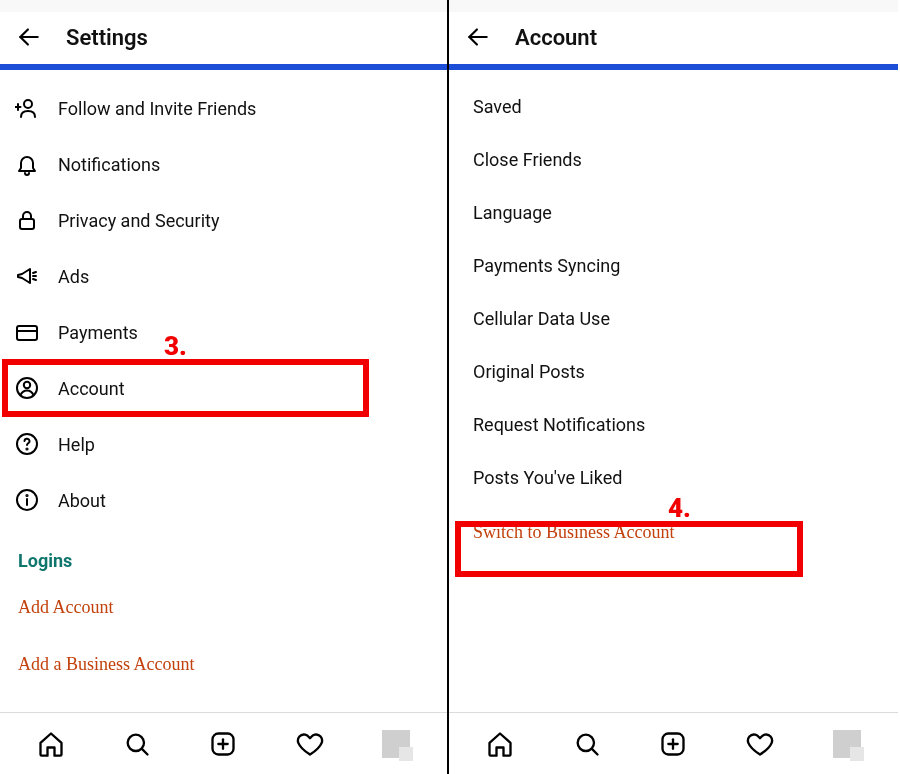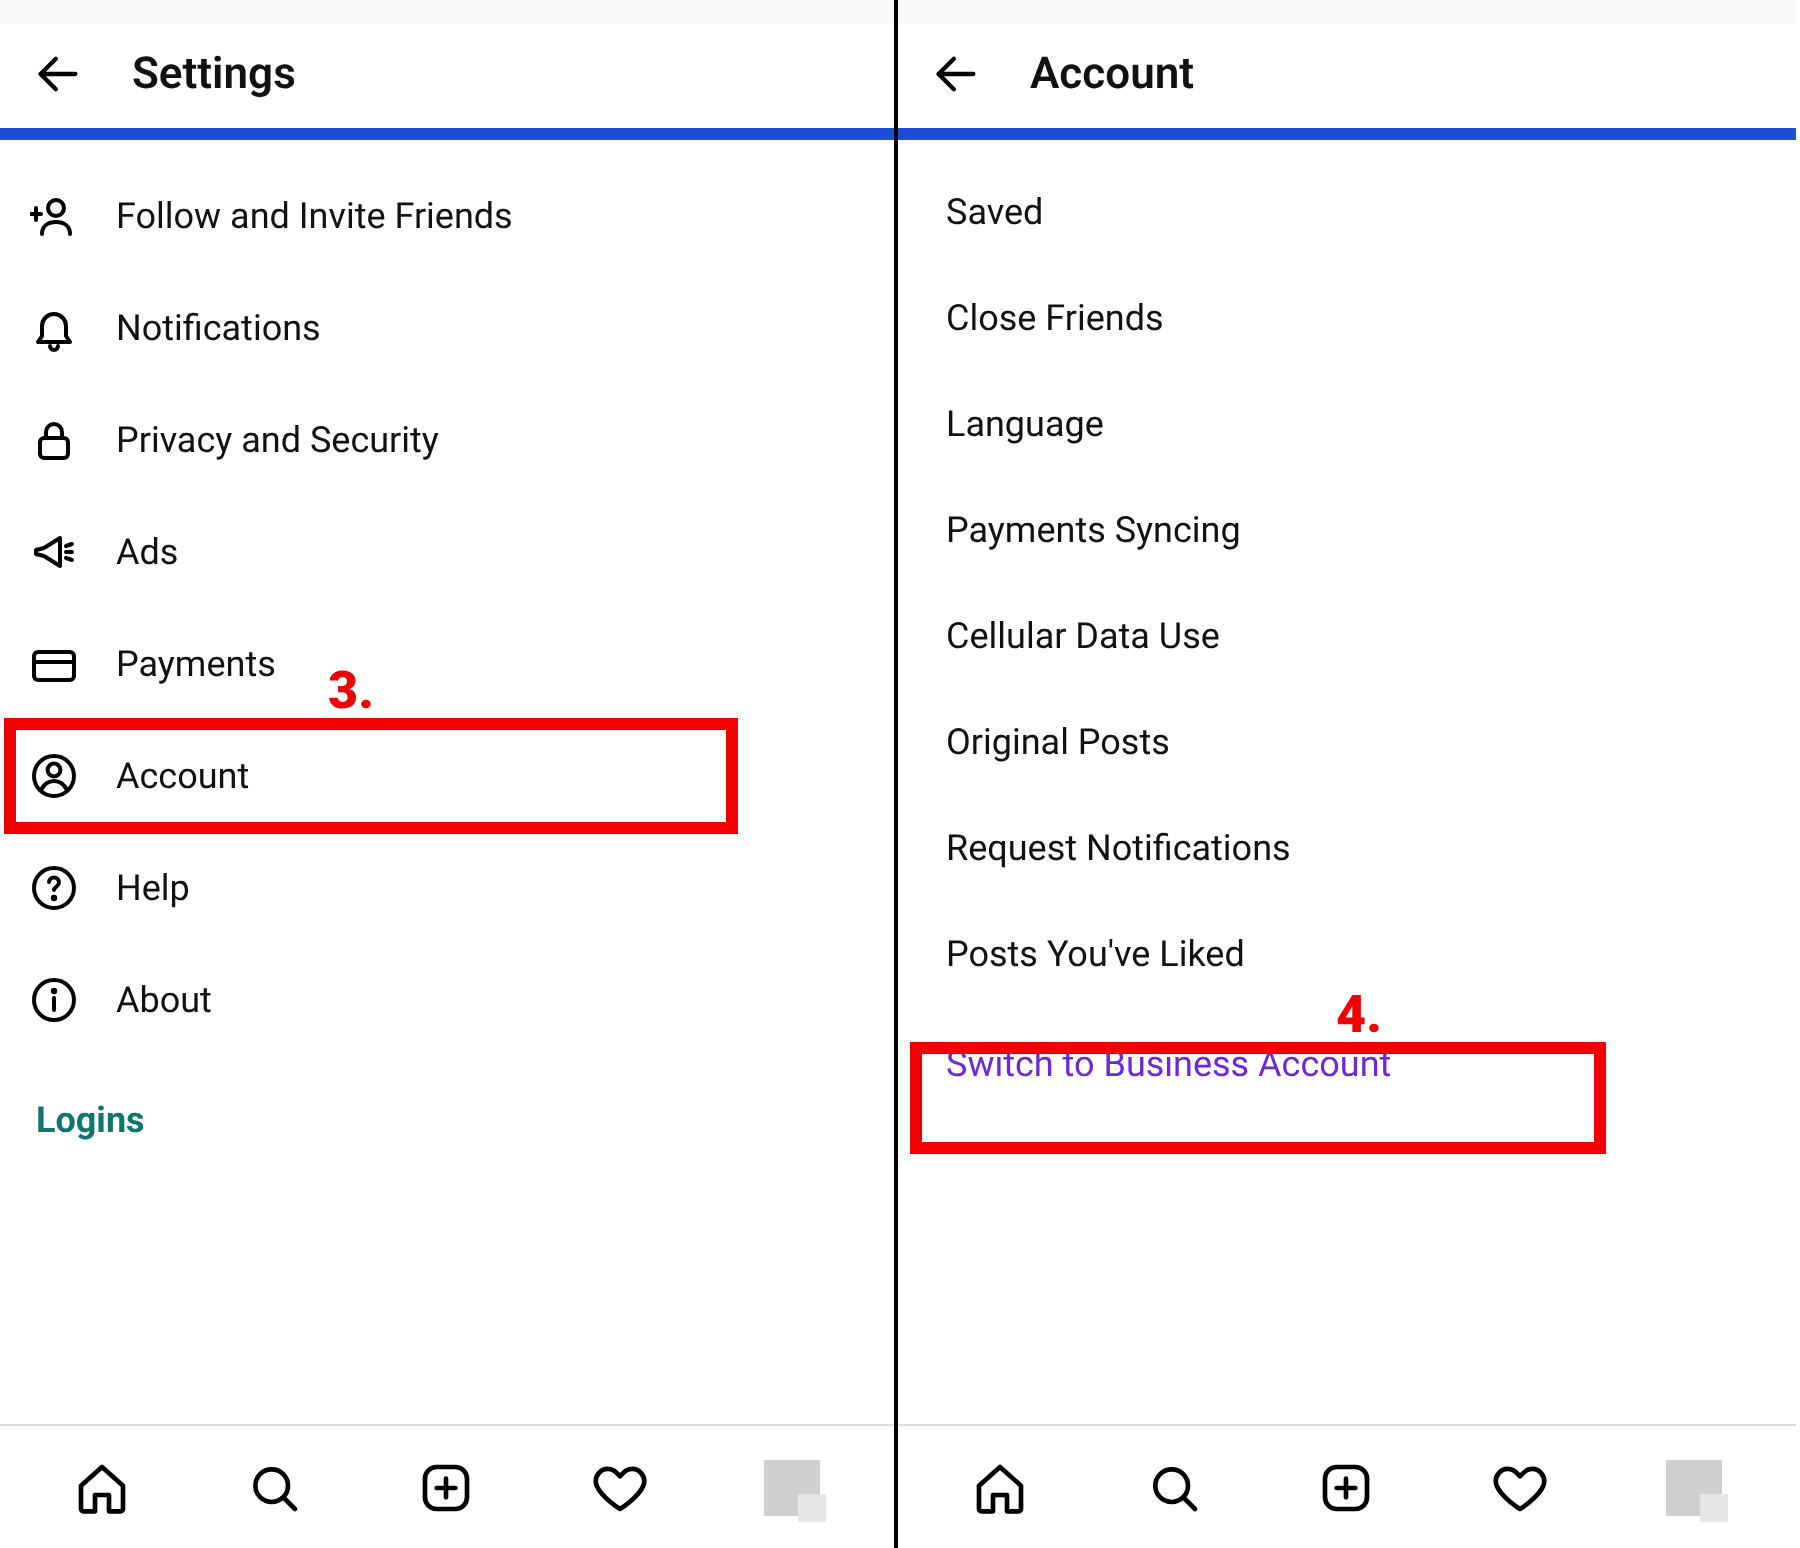--- a/index.html
+++ b/index.html
@@ -64,21 +64,22 @@
     .icon-slot svg { display:block; }
     .section-heading {
       padding: 22px 18px 8px 18px;
       font-size: 18px;
       font-weight: 700;
       color: #0f766e;
     }
     .link-item {
       padding: 18px 18px;
       font-size: 18px;
-      color: #6d28d9;
+      color: #c2410c;
+      font-family: Liberation Serif, serif;
     }
     .highlight-box {
       position: absolute;
       border: 6px solid #f20000;
       z-index: 2;
       pointer-events: none;
     }
     .step-marker {
       position: absolute;
       font-size: 26px;
@@ -207,20 +208,22 @@
             <circle cx="12" cy="12" r="10"></circle>
             <line x1="12" y1="11" x2="12" y2="17"></line>
             <circle cx="12" cy="7.5" r="0.6" fill="#000"></circle>
           </svg>
       </span>
       <span>About</span>
     </div>
 
     <div class="section-heading">Logins</div>
 
+    <div class="link-item">Add Account</div>
+    <div class="link-item partial-cut">Add a Business Account</div>
   </div>
 
   <div class="step-marker" style="left:164px; top:331px;">3.</div>
   <div class="highlight-box" style="left:2px; top:359px; width:367px; height:58px;"></div>
 
   <div class="navbar">
     <span class="nav-icon">
       <svg width="28" height="28" viewBox="0 0 24 24" fill="none" stroke="#000" stroke-width="2" stroke-linecap="round" stroke-linejoin="round">
           <path d="M3 11l9-8 9 8v10a1 1 0 01-1 1h-5v-7h-6v7H4a1 1 0 01-1-1V11z"></path>
         </svg>

